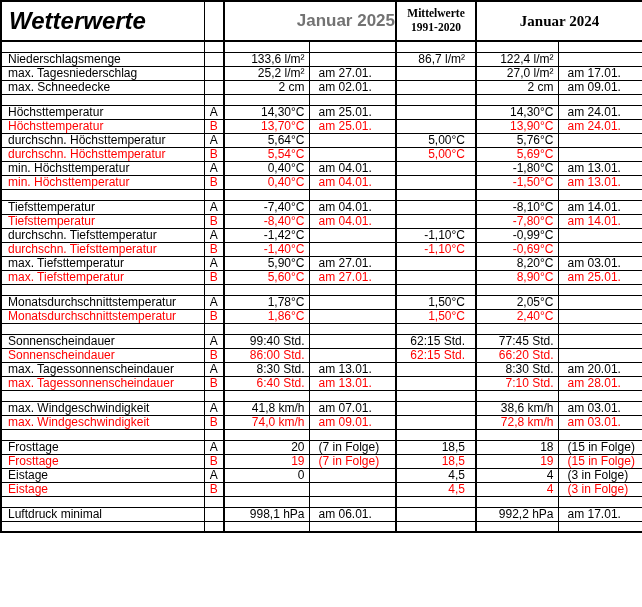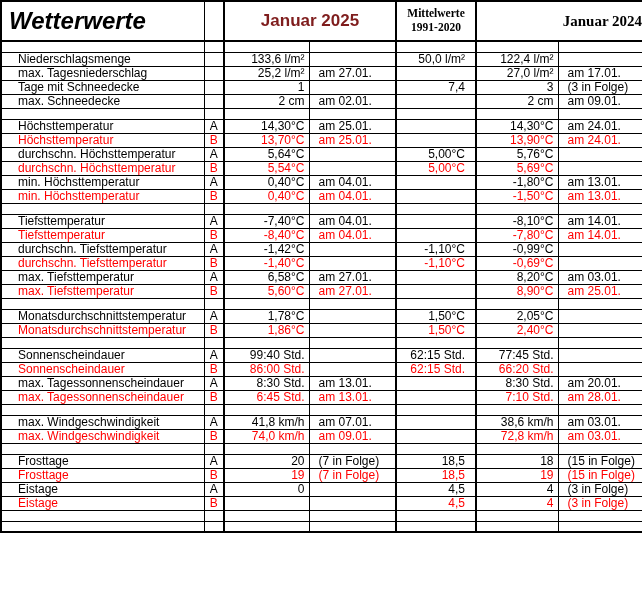--- a/index.html
+++ b/index.html
@@ -41,45 +41,45 @@
     vertical-align: middle;
   }
   th.h-title {
     text-align: left;
     padding-left: 7px;
     font-size: 24px;
     font-style: italic;
     letter-spacing: 0px;
   }
   th.h-2025 {
-    color: #7f1d1d;
+    color: #737373;
     font-size: 17px;
-    text-align: center;
+    text-align: right;
   }
   th.h-mittel {
     font-family: "Liberation Serif", serif;
     font-size: 11.5px;
     line-height: 1.2;
   }
   th.h-2024 {
     font-family: "Liberation Serif", serif;
     font-size: 15px;
-    text-align: right;
+    text-align: center;
   }
 
   tbody td {
     height: 13px;
     font-size: 12px;
     line-height: 13px;
     vertical-align: middle;
   }
   tr.spacer td { height: 11px; }
   tr.red td { color: #FF0000; }
 
-  td.lbl  { text-align: left;  padding-left: 16px; }
+  td.lbl  { text-align: left;  padding-left: 6px; }
   td.ab   { text-align: center; }
   td.val  { text-align: right; padding-right: 4px; }
   td.date { text-align: left;  padding-left: 9px; }
   td.mit  { text-align: right; padding-right: 10px; }
 </style>
 </head>
 <body>
 
 <div class="frame">
   <table class="wetter">
@@ -112,43 +112,34 @@
           <td></td>
           <td class="tl"></td>
           <td class="tl"></td>
           <td></td>
         </tr>
         <tr>
           <td class="lbl">Niederschlagsmenge</td>
           <td class="ab"></td>
           <td class="val tl">133,6 l/m²</td>
           <td class="date"></td>
-          <td class="mit tl">50,0 l/m²</td>
+          <td class="mit tl">86,7 l/m²</td>
           <td class="val tl">122,4 l/m²</td>
           <td class="date"></td>
         </tr>
         <tr>
           <td class="lbl">max. Tagesniederschlag</td>
           <td class="ab"></td>
           <td class="val tl">25,2 l/m²</td>
           <td class="date">am 27.01.</td>
           <td class="mit tl"></td>
           <td class="val tl">27,0 l/m²</td>
           <td class="date">am 17.01.</td>
         </tr>
         <tr>
-          <td class="lbl">Tage mit Schneedecke</td>
-          <td class="ab"></td>
-          <td class="val tl">1</td>
-          <td class="date"></td>
-          <td class="mit tl">7,4</td>
-          <td class="val tl">3</td>
-          <td class="date">(3 in Folge)</td>
-        </tr>
-        <tr>
           <td class="lbl">max. Schneedecke</td>
           <td class="ab"></td>
           <td class="val tl">2 cm</td>
           <td class="date">am 02.01.</td>
           <td class="mit tl"></td>
           <td class="val tl">2 cm</td>
           <td class="date">am 09.01.</td>
         </tr>
         <tr class="spacer">
           <td></td>
@@ -254,21 +245,21 @@
           <td class="ab">B</td>
           <td class="val tl">-1,40°C</td>
           <td class="date"></td>
           <td class="mit tl">-1,10°C</td>
           <td class="val tl">-0,69°C</td>
           <td class="date"></td>
         </tr>
         <tr>
           <td class="lbl">max. Tiefsttemperatur</td>
           <td class="ab">A</td>
-          <td class="val tl">6,58°C</td>
+          <td class="val tl">5,90°C</td>
           <td class="date">am 27.01.</td>
           <td class="mit tl"></td>
           <td class="val tl">8,20°C</td>
           <td class="date">am 03.01.</td>
         </tr>
         <tr class="red">
           <td class="lbl">max. Tiefsttemperatur</td>
           <td class="ab">B</td>
           <td class="val tl">5,60°C</td>
           <td class="date">am 27.01.</td>
@@ -335,21 +326,21 @@
           <td class="ab">A</td>
           <td class="val tl">8:30 Std.</td>
           <td class="date">am 13.01.</td>
           <td class="mit tl"></td>
           <td class="val tl">8:30 Std.</td>
           <td class="date">am 20.01.</td>
         </tr>
         <tr class="red">
           <td class="lbl">max. Tagessonnenscheindauer</td>
           <td class="ab">B</td>
-          <td class="val tl">6:45 Std.</td>
+          <td class="val tl">6:40 Std.</td>
           <td class="date">am 13.01.</td>
           <td class="mit tl"></td>
           <td class="val tl">7:10 Std.</td>
           <td class="date">am 28.01.</td>
         </tr>
         <tr class="spacer">
           <td></td>
           <td></td>
           <td class="tl"></td>
           <td></td>
@@ -422,20 +413,29 @@
         </tr>
         <tr class="spacer">
           <td></td>
           <td></td>
           <td class="tl"></td>
           <td></td>
           <td class="tl"></td>
           <td class="tl"></td>
           <td></td>
         </tr>
+        <tr>
+          <td class="lbl">Luftdruck minimal</td>
+          <td class="ab"></td>
+          <td class="val tl">998,1 hPa</td>
+          <td class="date">am 06.01.</td>
+          <td class="mit tl"></td>
+          <td class="val tl">992,2 hPa</td>
+          <td class="date">am 17.01.</td>
+        </tr>
         <tr class="spacer">
           <td></td>
           <td></td>
           <td class="tl"></td>
           <td></td>
           <td class="tl"></td>
           <td class="tl"></td>
           <td></td>
         </tr>
       </tbody>

